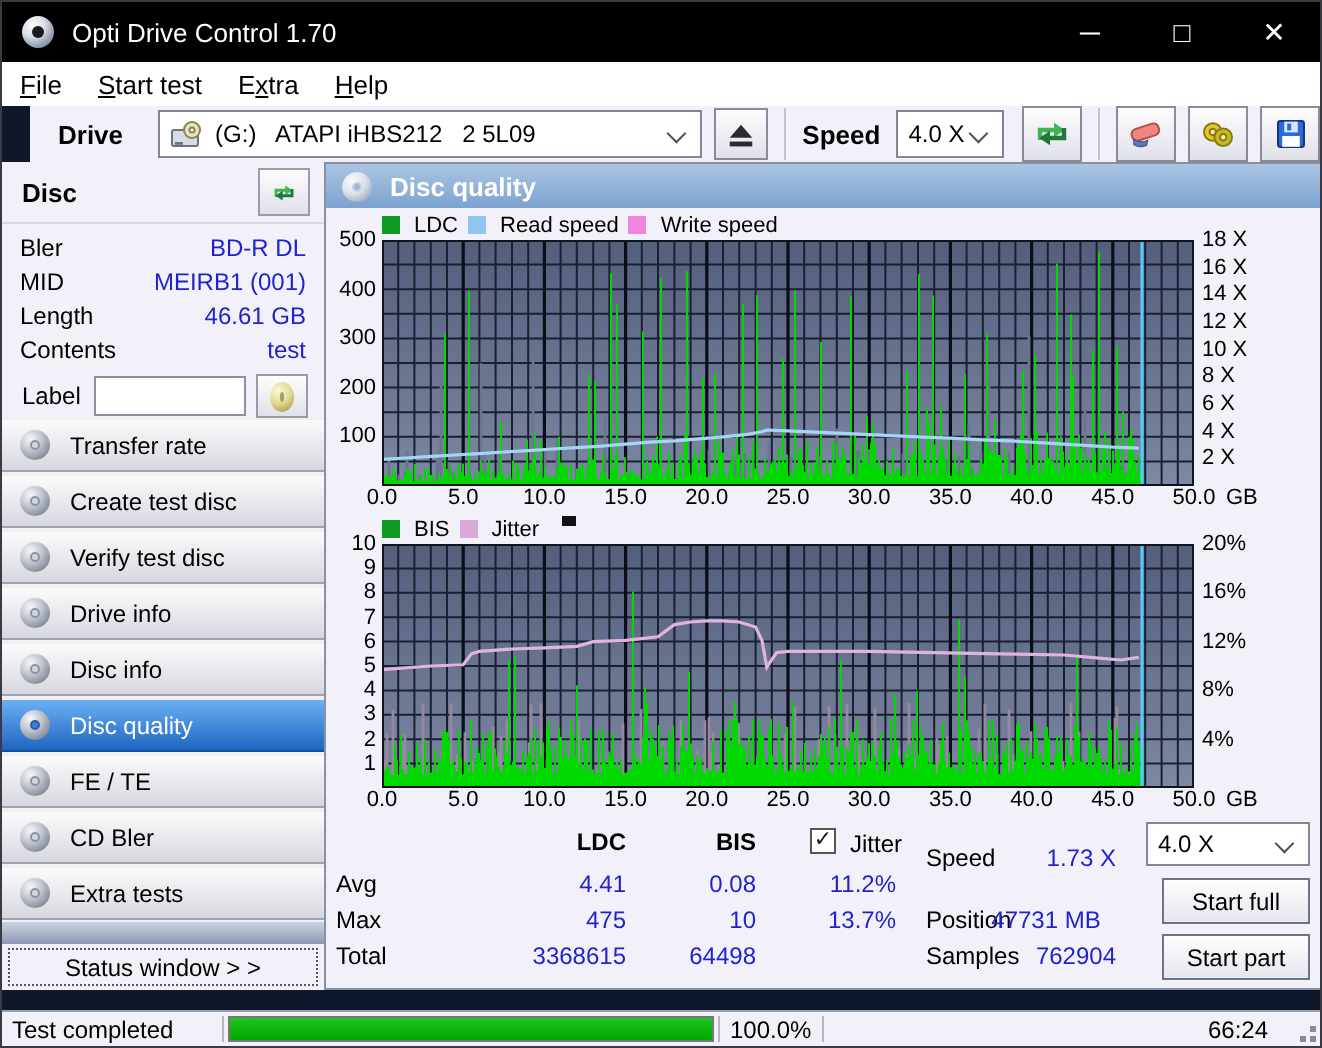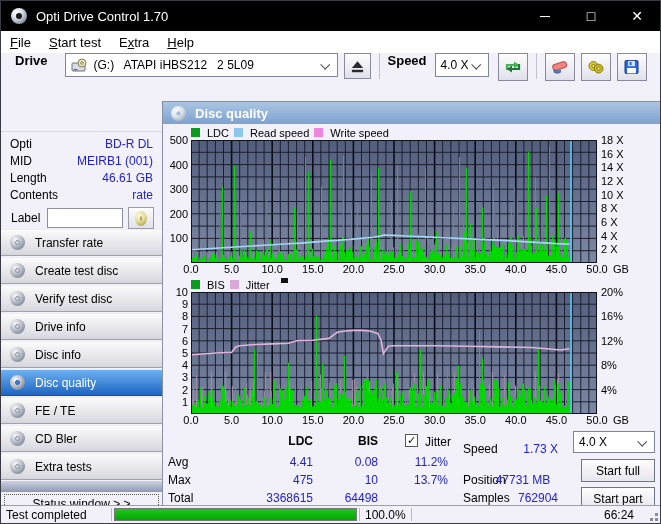--- a/index.html
+++ b/index.html
@@ -11,21 +11,21 @@
   .app-icon{width:16px;height:16px;margin:0 9px 0 10px;border-radius:50%;position:relative;flex:0 0 auto;
             background:radial-gradient(circle at 35% 30%, #ffffff, #d8dde6 38%, #99a2b2 66%, #6a7383);}
   .app-icon::after{content:"";position:absolute;inset:5px;border-radius:50%;background:#1a1a1a;}
   .title-text{font-size:13px;}
   .win-btns{margin-left:auto;display:flex;height:100%;}
   .win-btn{width:46px;height:100%;display:flex;align-items:center;justify-content:center;font-size:14px;color:#fff;}
   
   .menubar{height:22px;background:#fff;display:flex;align-items:center;font-size:13px;}
   .menu-item{padding:0 9px;height:100%;display:flex;align-items:center;}
   
-  .toolbar{height:48px;display:flex;background:#f2f1f9;}
+  .toolbar{height:28px;display:flex;align-items:center;background:#f2f1f9;margin-left:14px;}
   .tb-label{font-weight:bold;font-size:13px;}
   .combo{height:24px;background:#fff;border:1px solid #7f8796;display:flex;align-items:center;
          font-size:12px;padding-left:5px;position:relative;}
   .chev{width:7px;height:7px;border-right:1.6px solid #4a4a55;border-bottom:1.6px solid #4a4a55;
         transform:rotate(45deg) translateY(-1px);margin-left:auto;margin-right:9px;flex:0 0 auto;}
   .tool-btn{width:30px;height:28px;border:1px solid #8a8a9a;background:linear-gradient(#fdfdfd,#e0e0ea);
             display:flex;align-items:center;justify-content:center;padding:0;}
   .tsep{width:1px;height:26px;background:#c2c2ce;margin:0 8px;flex:0 0 auto;}
   .drive-text{white-space:pre;overflow:hidden;}
   
@@ -174,37 +174,48 @@
         <rect x="4.6" y="1.8" width="6.8" height="5.4" fill="#d6e4fa"></rect>
         <rect x="6.1" y="2.8" width="2" height="3.4" fill="#2a6ae0"></rect>
         <rect x="3.6" y="9" width="8.8" height="5.4" fill="#ffffff"></rect>
       </svg>
     </button>
   </div>
 
   <div class="content">
 
     <div class="sidebar">
+      <div class="disc-head">
+        <span class="disc-title">Disc</span>
+        <button class="disc-refresh" style="position:absolute;right:7px;top:1px;">
+          <svg width="15" height="13" viewBox="0 0 18 16">
+            <path d="M3 11 V6 h8" fill="none" stroke="#43b454" stroke-width="2.2"></path>
+            <polygon points="10,2.4 15.4,6 10,9.6" fill="#43b454"></polygon>
+            <path d="M15 5 v5 h-8" fill="none" stroke="#1d7a38" stroke-width="2.2"></path>
+            <polygon points="8,6.4 2.6,10 8,13.6" fill="#1d7a38"></polygon>
+          </svg>
+        </button>
+      </div>
       <div class="disc-sep"></div>
       <div class="disc-fields">
           <div class="df-row">
-            <span>Opti</span>
+            <span>Bler</span>
             <span class="df-val">BD-R DL</span>
           </div>
           <div class="df-row">
             <span>MID</span>
             <span class="df-val">MEIRB1 (001)</span>
           </div>
           <div class="df-row">
             <span>Length</span>
             <span class="df-val">46.61 GB</span>
           </div>
           <div class="df-row">
             <span>Contents</span>
-            <span class="df-val">rate</span>
+            <span class="df-val">test</span>
           </div>
         </div>
       <div class="label-row">
         <span class="lab">Label</span>
         <input class="label-input" type="text" value="" style="">
         <button class="disc-label-btn">
           <span class="cd-gold"></span>
         </button>
       </div>
       <div class="sb-buttons">

